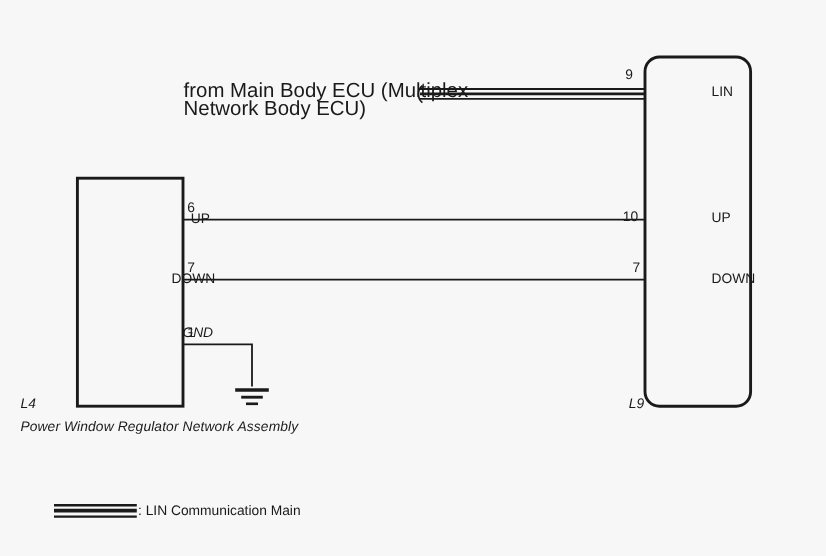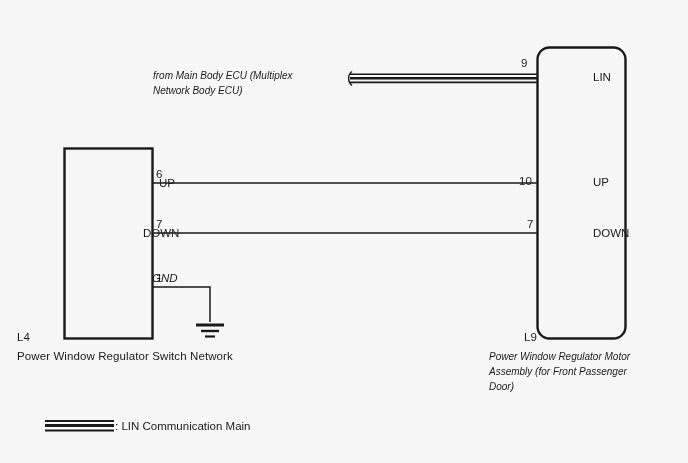--- a/index.html
+++ b/index.html
@@ -22,43 +22,43 @@
     width: 688px;
     height: 463px;
   }
   .lbl {
     position: absolute;
     font-size: 11.5px;
     line-height: 14px;
     color: #1a1a1a;
     white-space: pre;
     letter-spacing: 0.1px;
+    font-style: italic;
   }
   .pin-num {
     position: absolute;
     font-size: 11.5px;
     line-height: 12px;
     color: #1a1a1a;
     white-space: pre;
   }
   .conn-label {
     position: absolute;
     font-size: 11.5px;
     line-height: 12px;
     color: #1a1a1a;
     white-space: pre;
     padding-left: 47px;
   }
   .multiline {
     position: absolute;
-    font-size: 10px;
+    font-size: 17px;
     line-height: 15px;
     color: #1a1a1a;
     white-space: pre-line;
-    font-style: italic;
   }
   .legend-text {
     position: absolute;
     font-size: 11.5px;
     line-height: 14px;
     color: #1a1a1a;
     white-space: pre;
   }
   svg { display: block; }
 </style>
@@ -116,22 +116,19 @@
   <div class="conn-label" style="left:546px; top:71px;">LIN</div>
   <div class="pin-num" style="left:521px; top:57px;">9</div>
 
   <div class="conn-label" style="left:546px; top:176px;">UP</div>
   <div class="pin-num" style="left:519px; top:175px;">10</div>
 
   <div class="conn-label" style="left:546px; top:227px;">DOWN</div>
   <div class="pin-num" style="left:527px; top:218px;">7</div>
 
   <div class="lbl" style="left:17px; top:330px;">L4</div>
-  <div class="lbl" style="left:17px; top:349px;">Power Window Regulator Switch Network</div>
+  <div class="lbl" style="left:17px; top:349px;">Power Window Regulator Network Assembly</div>
 
   <div class="lbl" style="left:489px; top:330px;padding-left:35px;">L9</div>
-  <div class="multiline" style="left:489px; top:349px;">Power Window Regulator Motor
-Assembly (for Front Passenger
-Door)</div>
 
   <div class="legend-text" style="left:115px; top:419px;">: LIN Communication Main</div>
 
 </div>
 
 </body></html>

